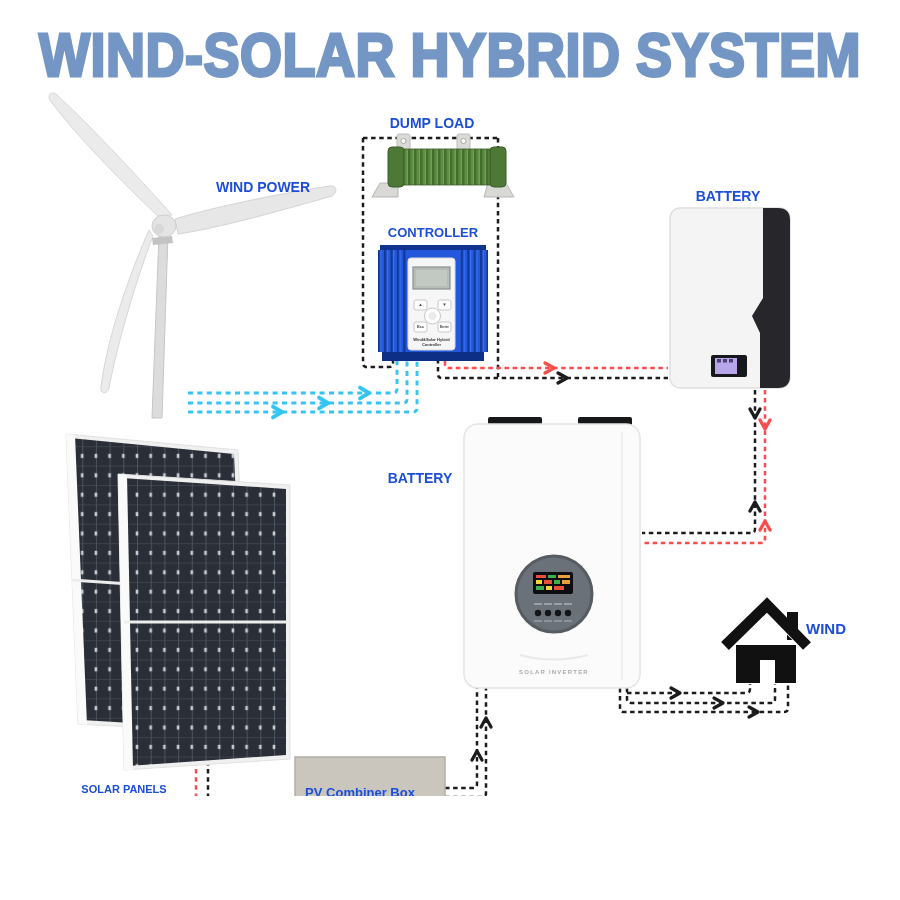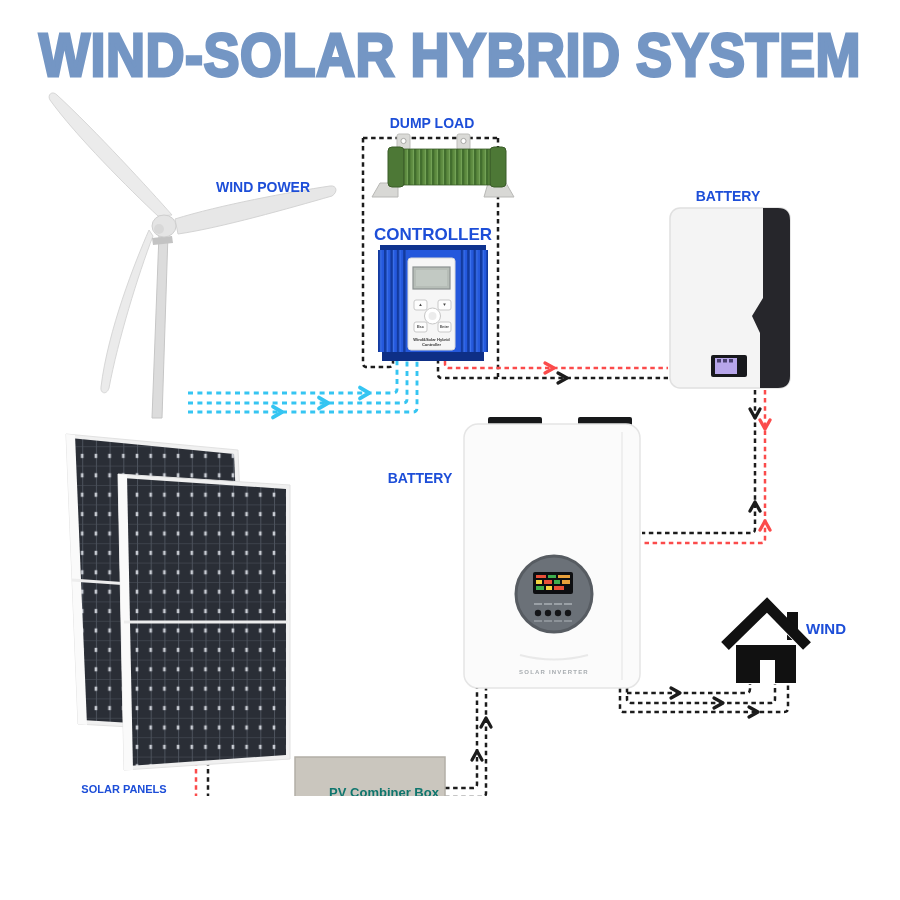--- a/index.html
+++ b/index.html
@@ -211,26 +211,26 @@
       <path d="M727,650 L767,611 L806,650" stroke="#ffffff" stroke-width="5" fill="none"></path>
       <path d="M725,646 L767,605 L807,646" stroke="#111111" stroke-width="11" fill="none"></path>
       <rect x="760" y="660" width="15" height="23" fill="#ffffff"></rect>
     </g>
   </svg>
 
   <div class="title">WIND-SOLAR HYBRID SYSTEM</div>
 
   <div class="lbl" style="left:263px;top:179px;font-size:14px;">WIND POWER</div>
   <div class="lbl" style="left:432px;top:115px;font-size:14px;">DUMP LOAD</div>
-  <div class="lbl" style="left:433px;top:225px;font-size:17px;">CONTROLLER</div>
+  <div class="lbl" style="left:433px;top:225px;font-size:13px;">CONTROLLER</div>
   <div class="lbl" style="left:728px;top:188px;font-size:14px;">BATTERY</div>
   <div class="lbl" style="left:420px;top:470px;font-size:14px;">BATTERY</div>
   <div class="lbl" style="left:826px;top:620px;font-size:15px;">WIND</div>
   <div class="lbl" style="left:124px;top:783px;font-size:11px;">SOLAR PANELS</div>
-  <div class="lbl" style="left:384px;top:785px;font-size:13px;color:#0f766e;">PV Combiner Box</div>
+  <div class="lbl" style="left:360px;top:785px;font-size:13px;color:#1d4ed8;">PV Combiner Box</div>
 
   <div class="lbl tiny" style="left:414px;top:300px;width:13px;font-size:4.5px;line-height:10px;text-align:center;color:#444;">▲</div>
   <div class="lbl tiny" style="left:438px;top:300px;width:13px;font-size:4.5px;line-height:10px;text-align:center;color:#444;">▼</div>
   <div class="lbl tiny" style="left:414px;top:322px;width:13px;font-size:4px;line-height:10px;text-align:center;color:#444;">Esc</div>
   <div class="lbl tiny" style="left:438px;top:322px;width:13px;font-size:3.5px;line-height:10px;text-align:center;color:#444;">Enter</div>
   <div class="lbl tiny" style="left:409px;top:338px;width:45px;font-size:4px;line-height:4.8px;text-align:center;color:#333;white-space:normal;font-weight:bold;">Wind&amp;Solar Hybrid Controller</div>
 
   <div class="lbl tiny" style="left:508px;top:669px;width:92px;font-size:6px;letter-spacing:1.2px;text-align:center;color:#a7acb0;">SOLAR INVERTER</div>
 </div>
 

